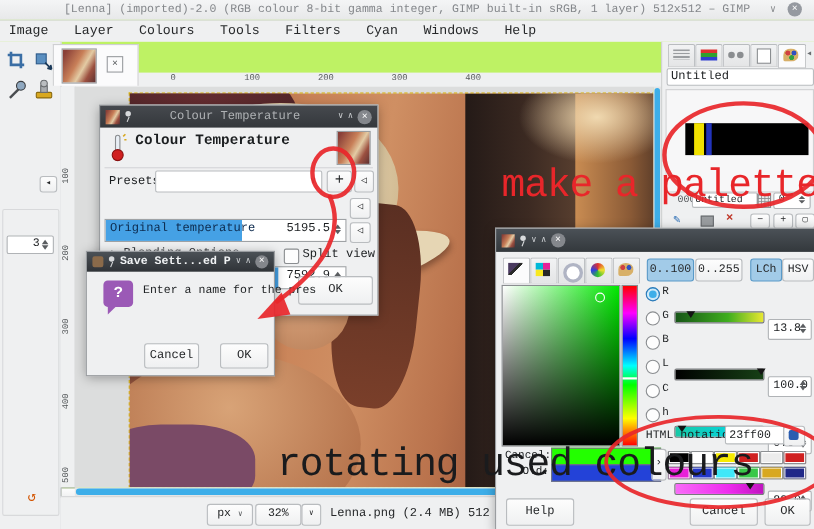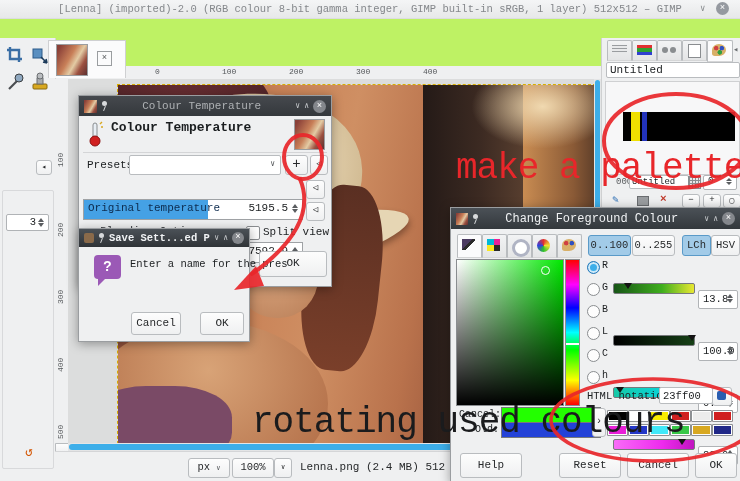--- a/index.html
+++ b/index.html
@@ -67,20 +67,30 @@
 <body>
 
 <div id="screen">
 
   <div class="abs titlebar">
     <div class="ttl">[Lenna] (imported)-2.0 (RGB colour 8-bit gamma integer, GIMP built-in sRGB, 1 layer) 512x512 – GIMP</div>
     <div class="abs winbtn" style="left:700px;top:4px;color:#8a8d90;font-size:9px;">∨</div>
     <div class="abs circle-btn" style="left:716px;top:2px;">×</div>
   </div>
 
+  <div class="abs menubar">
+    <span>Image</span>
+    <span>Layer</span>
+    <span>Colours</span>
+    <span>Tools</span>
+    <span>Filters</span>
+    <span>Cyan</span>
+    <span>Windows</span>
+    <span>Help</span>
+  </div>
 
   <div class="abs" style="left:0;top:38px;width:55px;height:443px;background:#eff0f1;border-right:1px solid #d4d5d7;">
     <svg class="abs" style="left:6px;top:8px;" width="20" height="20">
         <path d="M4 1v12h12M1 4h12v12" fill="none" stroke="#3a6ea5" stroke-width="2.4"></path>
       </svg>
     <svg class="abs" style="left:30px;top:8px;" width="20" height="20">
         <rect x="3" y="3" width="9" height="9" fill="#5a8fc0" stroke="#2d5a8a"></rect>
         <path d="M11 11l6 6M17 17l-4-1M17 17l-1-4" stroke="#1b3a5a" stroke-width="1.6" fill="none"></path>
       </svg>
     <svg class="abs" style="left:6px;top:34px;" width="20" height="20">
@@ -153,21 +163,21 @@
   <div class="abs" style="left:594px;top:79px;width:7px;height:364px;background:#e4e5e6;">
     <div class="abs" style="left:1px;top:1px;width:5px;height:361px;background:#3daee9;border-radius:3px;"></div>
   </div>
 
   <div class="abs" style="left:55px;top:451px;width:546px;height:30px;background:#eff0f1;border-top:1px solid #d4d5d7;">
     <div class="abs btnish" style="left:133px;top:6px;width:40px;height:18px;font-size:10.5px;line-height:17px;">
       <span>px</span>
       <span style="font-size:7px;color:#55585b;">∨</span>
     </div>
     <div class="abs btnish" style="left:177px;top:6px;width:40px;height:18px;font-size:10.5px;line-height:17px;">
-      <span>100%</span>
+      <span>32%</span>
     </div>
     <div class="abs btnish" style="left:219px;top:6px;width:16px;height:18px;font-size:7px;line-height:17px;">∨</div>
     <div class="abs" style="left:245px;top:9px;font-size:11px;color:#26282a;white-space:nowrap;">Lenna.png (2.4 MB) 512 512</div>
   </div>
 
   <div class="abs" style="left:601px;top:38px;width:139px;height:443px;background:#eff0f1;border-left:1px solid #cfd0d1;">
 
     <div class="abs tabbox" style="left:5px;top:2px;width:23px;height:19px;">
       <div style="margin:4px 4px;height:9px;background:repeating-linear-gradient(#9a9da0 0 1.5px,#e8e9ea 1.5px 3px);"></div>
     </div>
@@ -210,21 +220,20 @@
     <div class="abs" style="left:58px;top:155px;font-size:11px;color:#c0392b;font-weight:bold;">×</div>
     <div class="abs btnish" style="left:80px;top:156px;width:16px;height:12px;font-size:9px;line-height:10px;">−</div>
     <div class="abs btnish" style="left:101px;top:156px;width:16px;height:12px;font-size:9px;line-height:10px;">+</div>
     <div class="abs btnish" style="left:121px;top:156px;width:16px;height:12px;font-size:8px;line-height:11px;">▢</div>
   </div>
 
   <div class="abs dlg" style="left:450px;top:207px;width:289px;height:274px;">
     <div class="dlg-title" style="height:21px;">
       <span class="mini-lenna" style="width:12px;height:12px;display:inline-block;"></span>
       <span class="pin-icon"></span>
-      <span class="cap" style="font-size:12px;color:#f0f2f4;">Change Foreground Colour</span>
       <span class="winbtn">∨</span>
       <span class="winbtn">∧</span>
       <span class="circle-btn" style="background:#84878c;">×</span>
     </div>
 
     <div class="abs tabbox active" style="left:6px;top:26px;width:23px;height:22px;">
       <div style="margin:4px 4px;width:13px;height:11px;background:linear-gradient(135deg,#4a3a60 45%,#2a2a2a 45% 60%,transparent 60%);"></div>
     </div>
     <div class="abs tabbox" style="left:31px;top:26px;width:23px;height:22px;">
       <div style="margin:4px 4px;width:13px;height:12px;background:linear-gradient(90deg,#00b8d8 50%,#e82098 50%) 0 0/100% 50% no-repeat,linear-gradient(90deg,#f8e820 50%,#282828 50%) 0 100%/100% 50% no-repeat;"></div>
@@ -328,26 +337,25 @@
     <div class="swatch" style="left: 240px; top: 202px; background-color: rgb(236, 236, 236);"></div>
     <div class="swatch" style="left: 261px; top: 202px; background-color: rgb(208, 32, 32);"></div>
     <div class="swatch" style="left: 156px; top: 216px; background-color: rgb(232, 32, 216);"></div>
     <div class="swatch" style="left: 177px; top: 216px; background-color: rgb(36, 56, 200);"></div>
     <div class="swatch" style="left: 198px; top: 216px; background-color: rgb(64, 232, 248);"></div>
     <div class="swatch" style="left: 219px; top: 216px; background-color: rgb(56, 200, 72);"></div>
     <div class="swatch" style="left: 240px; top: 216px; background-color: rgb(216, 168, 32);"></div>
     <div class="swatch" style="left: 261px; top: 216px; background-color: rgb(32, 40, 136);"></div>
 
     <div class="abs btnish" style="left:9px;top:245px;width:60px;height:23px;line-height:22px;font-size:11px;">Help</div>
-    <div class="abs btnish" style="left:108px;top:245px;width:60px;height:23px;line-height:22px;font-size:11px;">Reset</div>
     <div class="abs btnish" style="left:176px;top:245px;width:60px;height:23px;line-height:22px;font-size:11px;">Cancel</div>
     <div class="abs btnish" style="left:244px;top:245px;width:40px;height:23px;line-height:22px;font-size:11px;">OK</div>
   </div>
 
-  <div class="abs dlg" style="left:78px;top:95px;width:252px;height:190px;">
+  <div class="abs dlg" style="left:90px;top:95px;width:252px;height:190px;">
     <div class="dlg-title" style="height:20px;background:linear-gradient(#46494e,#34383c);">
       <span class="mini-lenna" style="width:13px;height:13px;display:inline-block;"></span>
       <span class="pin-icon"></span>
       <span class="cap" style="color:#aeb1b4;">Colour Temperature</span>
       <span class="winbtn">∨</span>
       <span class="winbtn">∧</span>
       <span class="circle-btn" style="background:#84878c;">×</span>
     </div>
 
     <svg class="abs" style="left:8px;top:25px;" width="16" height="26">

